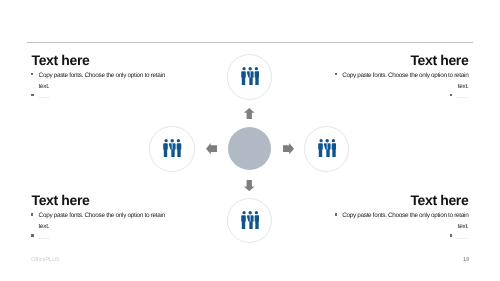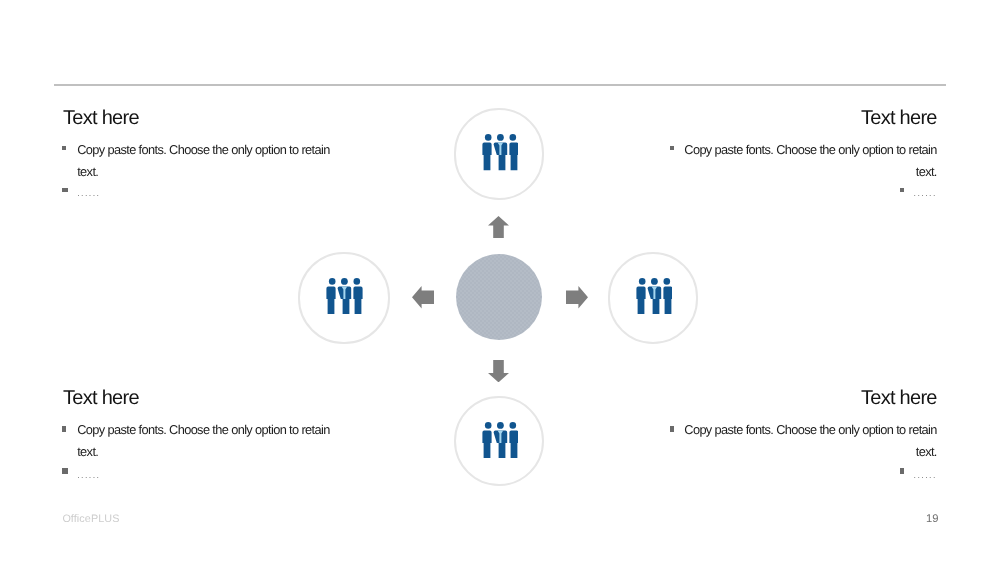--- a/index.html
+++ b/index.html
@@ -6,21 +6,21 @@
   *{-webkit-font-smoothing:antialiased;}
   body{width:500px;height:281px;background:#ffffff;overflow:hidden;
        font-family:"Liberation Sans",sans-serif;
        -webkit-font-smoothing:antialiased;text-rendering:geometricPrecision;}
   .slide{position:relative;width:500px;height:281px;background:#fff;overflow:hidden;}
 
   .rule{position:absolute;left:27px;top:41.6px;width:446px;height:0;
         border-top:1px solid #c0c0c0;}
 
   .block{position:absolute;width:133.6px;}
-  .block .title{font-weight:normal;font-size:10px;color:#141414;letter-spacing:-0.36px;
+  .block .title{font-weight:bold;font-size:14px;color:#141414;letter-spacing:-0.36px;
                 line-height:10px;white-space:nowrap;}
   .block ul{list-style:none;margin:5.2px 0 0 0;padding:0;}
   .block li{position:relative;font-size:6.4px;letter-spacing:-0.31px;
             color:#202020;line-height:11px;padding-left:7.1px;}
   .block li::before{content:"";position:absolute;left:-0.3px;top:3.3px;
                     width:1.9px;height:2.1px;background:#6a6a6a;}
   .block li.faint{color:#7d7d7d;font-size:4.4px;letter-spacing:0.72px;
                   line-height:11px;margin-top:-0.6px;}
   .block li.faint::before{background:#6a6a6a;width:2.3px;height:2.5px;top:2.6px;left:-0.25px;}
   .block.right{text-align:right;}

